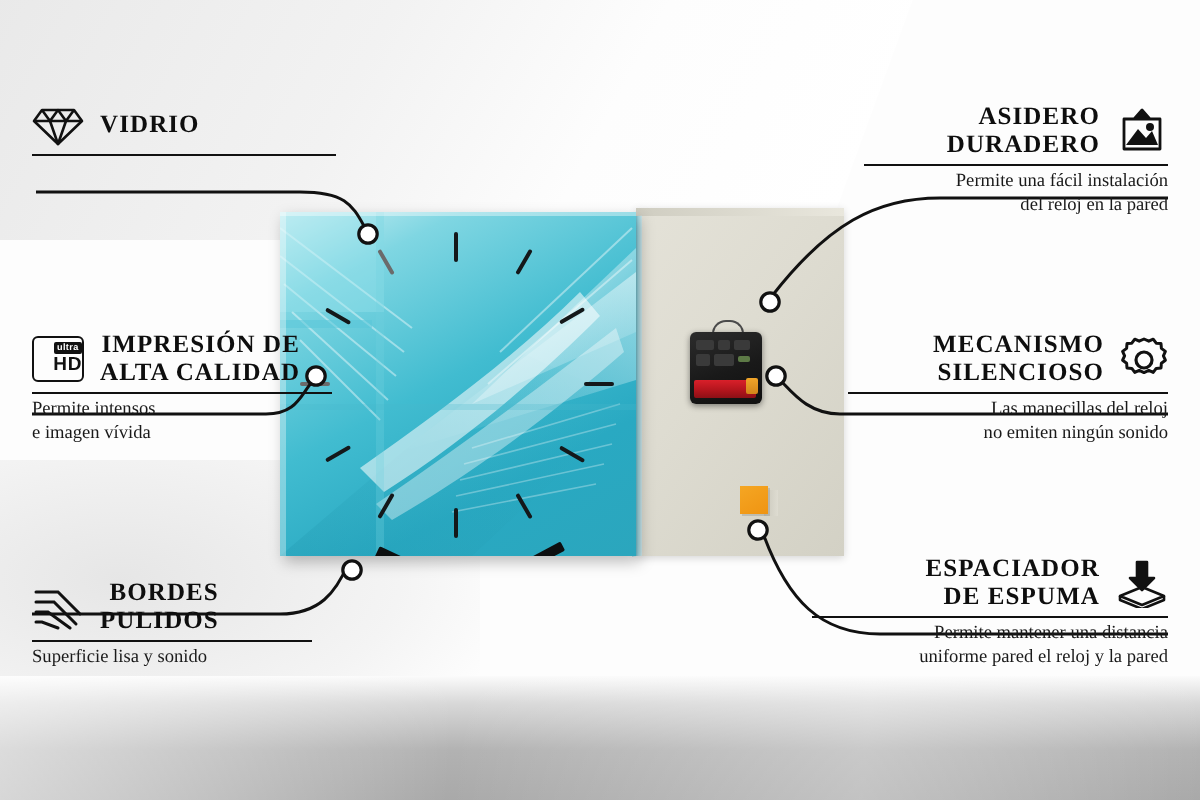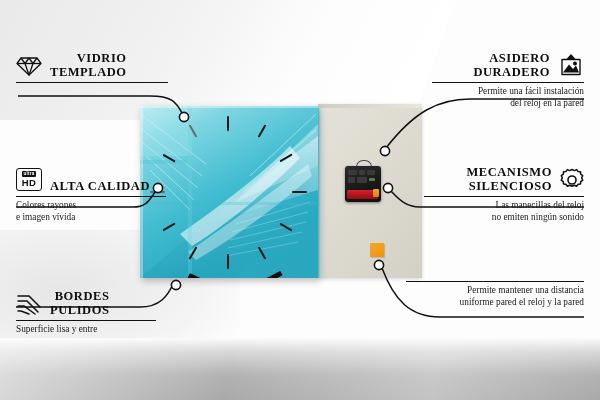--- a/index.html
+++ b/index.html
@@ -125,21 +125,21 @@
   .feat-desc{
     font-family:"Liberation Serif",serif;
     font-size:9.3px;line-height:11.4px;color:#1a1a1a;white-space:pre-line;
   }
   .feat.right .feat-desc{text-align:right;}
 
   
   .ic{flex:0 0 auto;display:block;}
   .hdbox{
     width:24px;height:21px;border:1.8px solid #111;border-radius:3px;
-    display:flex;flex-direction:column;align-items:center;justify-content:center;
+    display:flex;flex-direction:column;align-items:flex-end;justify-content:center;
     line-height:1;
   }
   .hdbox .u{
     font-family:"Liberation Sans",sans-serif;font-size:4.6px;font-weight:bold;
     background:#111;color:#fff;padding:.5px 1.6px;border-radius:1px;letter-spacing:.2px;
   }
   .hdbox .h{
     font-family:"Liberation Sans",sans-serif;font-size:9.5px;font-weight:bold;
     color:#111;margin-top:1px;letter-spacing:.3px;
   }
@@ -265,52 +265,52 @@
   <div class="feat left" style="left:16px;top:52px;width:152px;">
     <div class="feat-head">
       <svg class="ic" width="26" height="22" viewBox="0 0 26 22">
         <g fill="none" stroke="#111" stroke-width="1.3" stroke-linejoin="round">
           <path d="M5,3 L21,3 L25,8.5 L13,20 L1,8.5 Z"></path>
           <path d="M1,8.5 L25,8.5"></path>
           <path d="M5,3 L9,8.5 L13,20 L17,8.5 L21,3"></path>
           <path d="M9,8.5 L13,3 L17,8.5"></path>
         </g>
       </svg>
-      <div class="feat-title"><span>VIDRIO</span><br><span>TEMPLADO</span></div>
+      <div class="feat-title"><span>VIDRIO</span><br></div>
     </div>
     <div class="feat-rule" style="width:152px;"></div>
   </div>
 
   <div class="feat left" style="left:16px;top:166px;width:150px;">
     <div class="feat-head">
       <div class="hdbox ic">
         <span class="u">ultra</span>
         <span class="h">HD</span>
       </div>
-      <div class="feat-title"><br><span>ALTA CALIDAD</span></div>
+      <div class="feat-title"><span>IMPRESIÓN DE</span><br><span>ALTA CALIDAD</span></div>
     </div>
     <div class="feat-rule" style="width:150px;"></div>
-    <div class="feat-desc">Colores rayones
+    <div class="feat-desc">Permite intensos
 e imagen vívida</div>
   </div>
 
   <div class="feat left" style="left:16px;top:290px;width:140px;">
     <div class="feat-head">
       <svg class="ic" width="26" height="22" viewBox="0 0 26 22">
         <g fill="none" stroke="#111" stroke-width="1.5" stroke-linecap="round">
           <path d="M2,3 L13,3 L24,14"></path>
           <path d="M2,8 L11,8 L22,19"></path>
           <path d="M2,13 L8,13 L19,21"></path>
           <path d="M2,18 L5,18 L13,21"></path>
         </g>
       </svg>
       <div class="feat-title"><span>BORDES</span><br><span>PULIDOS</span></div>
     </div>
     <div class="feat-rule" style="width:140px;"></div>
-    <div class="feat-desc">Superficie lisa y entre</div>
+    <div class="feat-desc">Superficie lisa y sonido</div>
   </div>
 
   <div class="feat right" style="left:424px;top:166px;width:160px;">
     <div class="feat-head">
       <div class="feat-title"><span>MECANISMO</span><br><span>SILENCIOSO</span></div>
       <svg class="ic" width="24" height="24" viewBox="0 0 24 24">
         <path d="M12,1.5 l2.4,1.1 2.2,-1.0 1.5,2.0 2.4,0.2 0.2,2.4 2.0,1.5 -1.0,2.2 1.0,2.2 -2.0,1.5 -0.2,2.4 -2.4,0.2 -1.5,2.0 -2.2,-1.0 -2.4,1.1 -2.4,-1.1 -2.2,1.0 -1.5,-2.0 -2.4,-0.2 -0.2,-2.4 -2.0,-1.5 1.0,-2.2 -1.0,-2.2 2.0,-1.5 0.2,-2.4 2.4,-0.2 1.5,-2.0 2.2,1.0 Z" fill="none" stroke="#111" stroke-width="1.5" stroke-linejoin="round"></path>
           <circle cx="12" cy="12" r="4" fill="none" stroke="#111" stroke-width="1.6"></circle>
       </svg>
     </div>
@@ -330,20 +330,30 @@
           <circle cx="17" cy="9.5" r="2" fill="#111" stroke="none"></circle>
         </g>
       </svg>
     </div>
     <div class="feat-rule" style="width:152px;"></div>
     <div class="feat-desc">Permite una fácil instalación
 del reloj en la pared</div>
   </div>
 
   <div class="feat right" style="left:406px;top:278px;width:178px;">
+    <div class="feat-head">
+      <div class="feat-title"><span>ESPACIADOR</span><br><span>DE ESPUMA</span></div>
+      <svg class="ic" width="26" height="24" viewBox="0 0 26 24">
+        <g stroke="#111" stroke-width="1.3" stroke-linejoin="round">
+          <path d="M10.5,1 L15.5,1 L15.5,9 L19,9 L13,15 L7,9 L10.5,9 Z" fill="#111"></path>
+          <path d="M13,13.5 L24,18 L13,22.5 L2,18 Z" fill="none"></path>
+          <path d="M2,18 L2,20 L13,24.5 L24,20 L24,18" fill="none"></path>
+        </g>
+      </svg>
+    </div>
     <div class="feat-rule" style="width:178px;"></div>
     <div class="feat-desc">Permite mantener una distancia
 uniforme pared el reloj y la pared</div>
   </div>
 
   <div class="bg-bottom"></div>
   <div class="bg-bottom-shine"></div>
 </div>
 
 </body></html>

